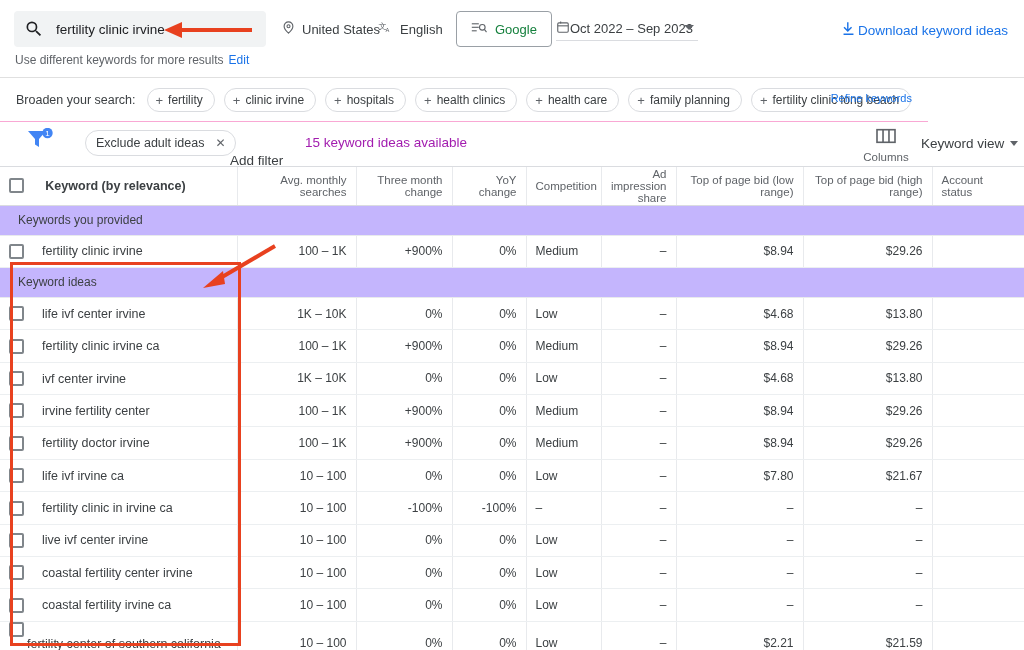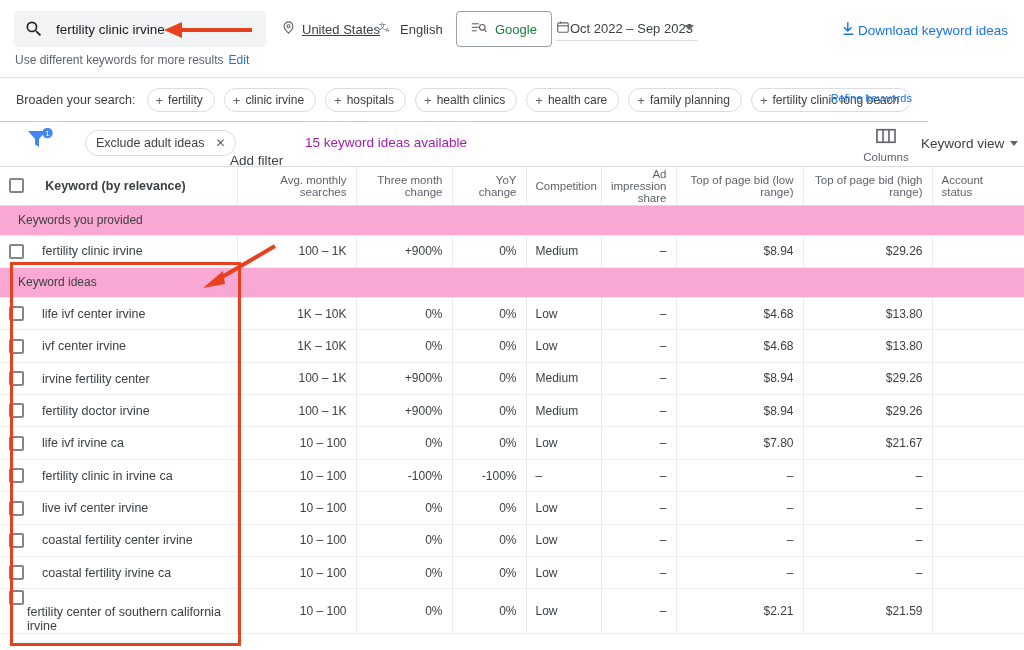--- a/index.html
+++ b/index.html
@@ -27,21 +27,21 @@
   .search-pill .gl { width: 20px; height: 20px; flex: 0 0 20px; }
   .search-text {
     margin-left: 12px; font-size: 13.5px; color: #202124;
     white-space: nowrap; overflow: hidden;
   }
   .loc-item {
     position: absolute; top: 20px;
     display: flex; align-items: center; gap: 6px;
     font-size: 13px; color: #3c4043; white-space: nowrap;
   }
-  #loc-country { left: 281px; text-decoration: underline; }
+  #loc-country { left: 281px; }
   #loc-lang { left: 378px; }
   .google-btn {
     position: absolute; left: 456px; top: 11px;
     height: 36px; padding: 0 14px;
     border: 1px solid #9aa0a6; border-radius: 4px;
     background: #fff; display: flex; align-items: center; gap: 7px;
     font-size: 13px; color: #15803d; white-space: nowrap;
   }
   .date-range {
     position: absolute; left: 556px; top: 17px;
@@ -137,21 +137,21 @@
   }
   table.kw th {
     height: 38px; color: #5f6368; font-size: 11.5px;
     border-bottom: 1px solid #dadce0; vertical-align: middle;
   }
   table.kw th.kwhead { color: #3c4043; font-weight: bold; font-size: 12px; }
   table.kw td { height: 32.4px; border-bottom: 1px solid #eceff1; }
   .num { text-align: right; }
   .lft { text-align: left; }
   tr.grouprow td {
-    background: #f9a8d4; height: 30px;
+    background: #c4b5fd; height: 30px;
     border-right: none; border-bottom: 1px solid #e8eaed;
     font-size: 12px; color: #3c4043; padding-left: 18px;
   }
   .cbcell { padding-left: 18px; }
   .cb {
     display: inline-block; width: 15px; height: 15px;
     border: 2px solid #80868b; border-radius: 2px;
     vertical-align: middle; background: #fff;
   }
   .kwtext { display: inline-block; margin-left: 18px; vertical-align: middle; font-size: 12.5px; }
@@ -360,20 +360,31 @@
           <td class="num">1K – 10K</td>
           <td class="num">0%</td>
           <td class="num">0%</td>
           <td class="lft">Low</td>
           <td class="num">–</td>
           <td class="num">$4.68</td>
           <td class="num">$13.80</td>
           <td class="lft"></td>
         </tr>
         <tr>
+          <td class="cbcell lft"><span class="cb"></span><span class="kwtext">fertility clinic irvine ca</span></td>
+          <td class="num">100 – 1K</td>
+          <td class="num">+900%</td>
+          <td class="num">0%</td>
+          <td class="lft">Medium</td>
+          <td class="num">–</td>
+          <td class="num">$8.94</td>
+          <td class="num">$29.26</td>
+          <td class="lft"></td>
+        </tr>
+        <tr>
           <td class="cbcell lft"><span class="cb"></span><span class="kwtext">ivf center irvine</span></td>
           <td class="num">1K – 10K</td>
           <td class="num">0%</td>
           <td class="num">0%</td>
           <td class="lft">Low</td>
           <td class="num">–</td>
           <td class="num">$4.68</td>
           <td class="num">$13.80</td>
           <td class="lft"></td>
         </tr>

